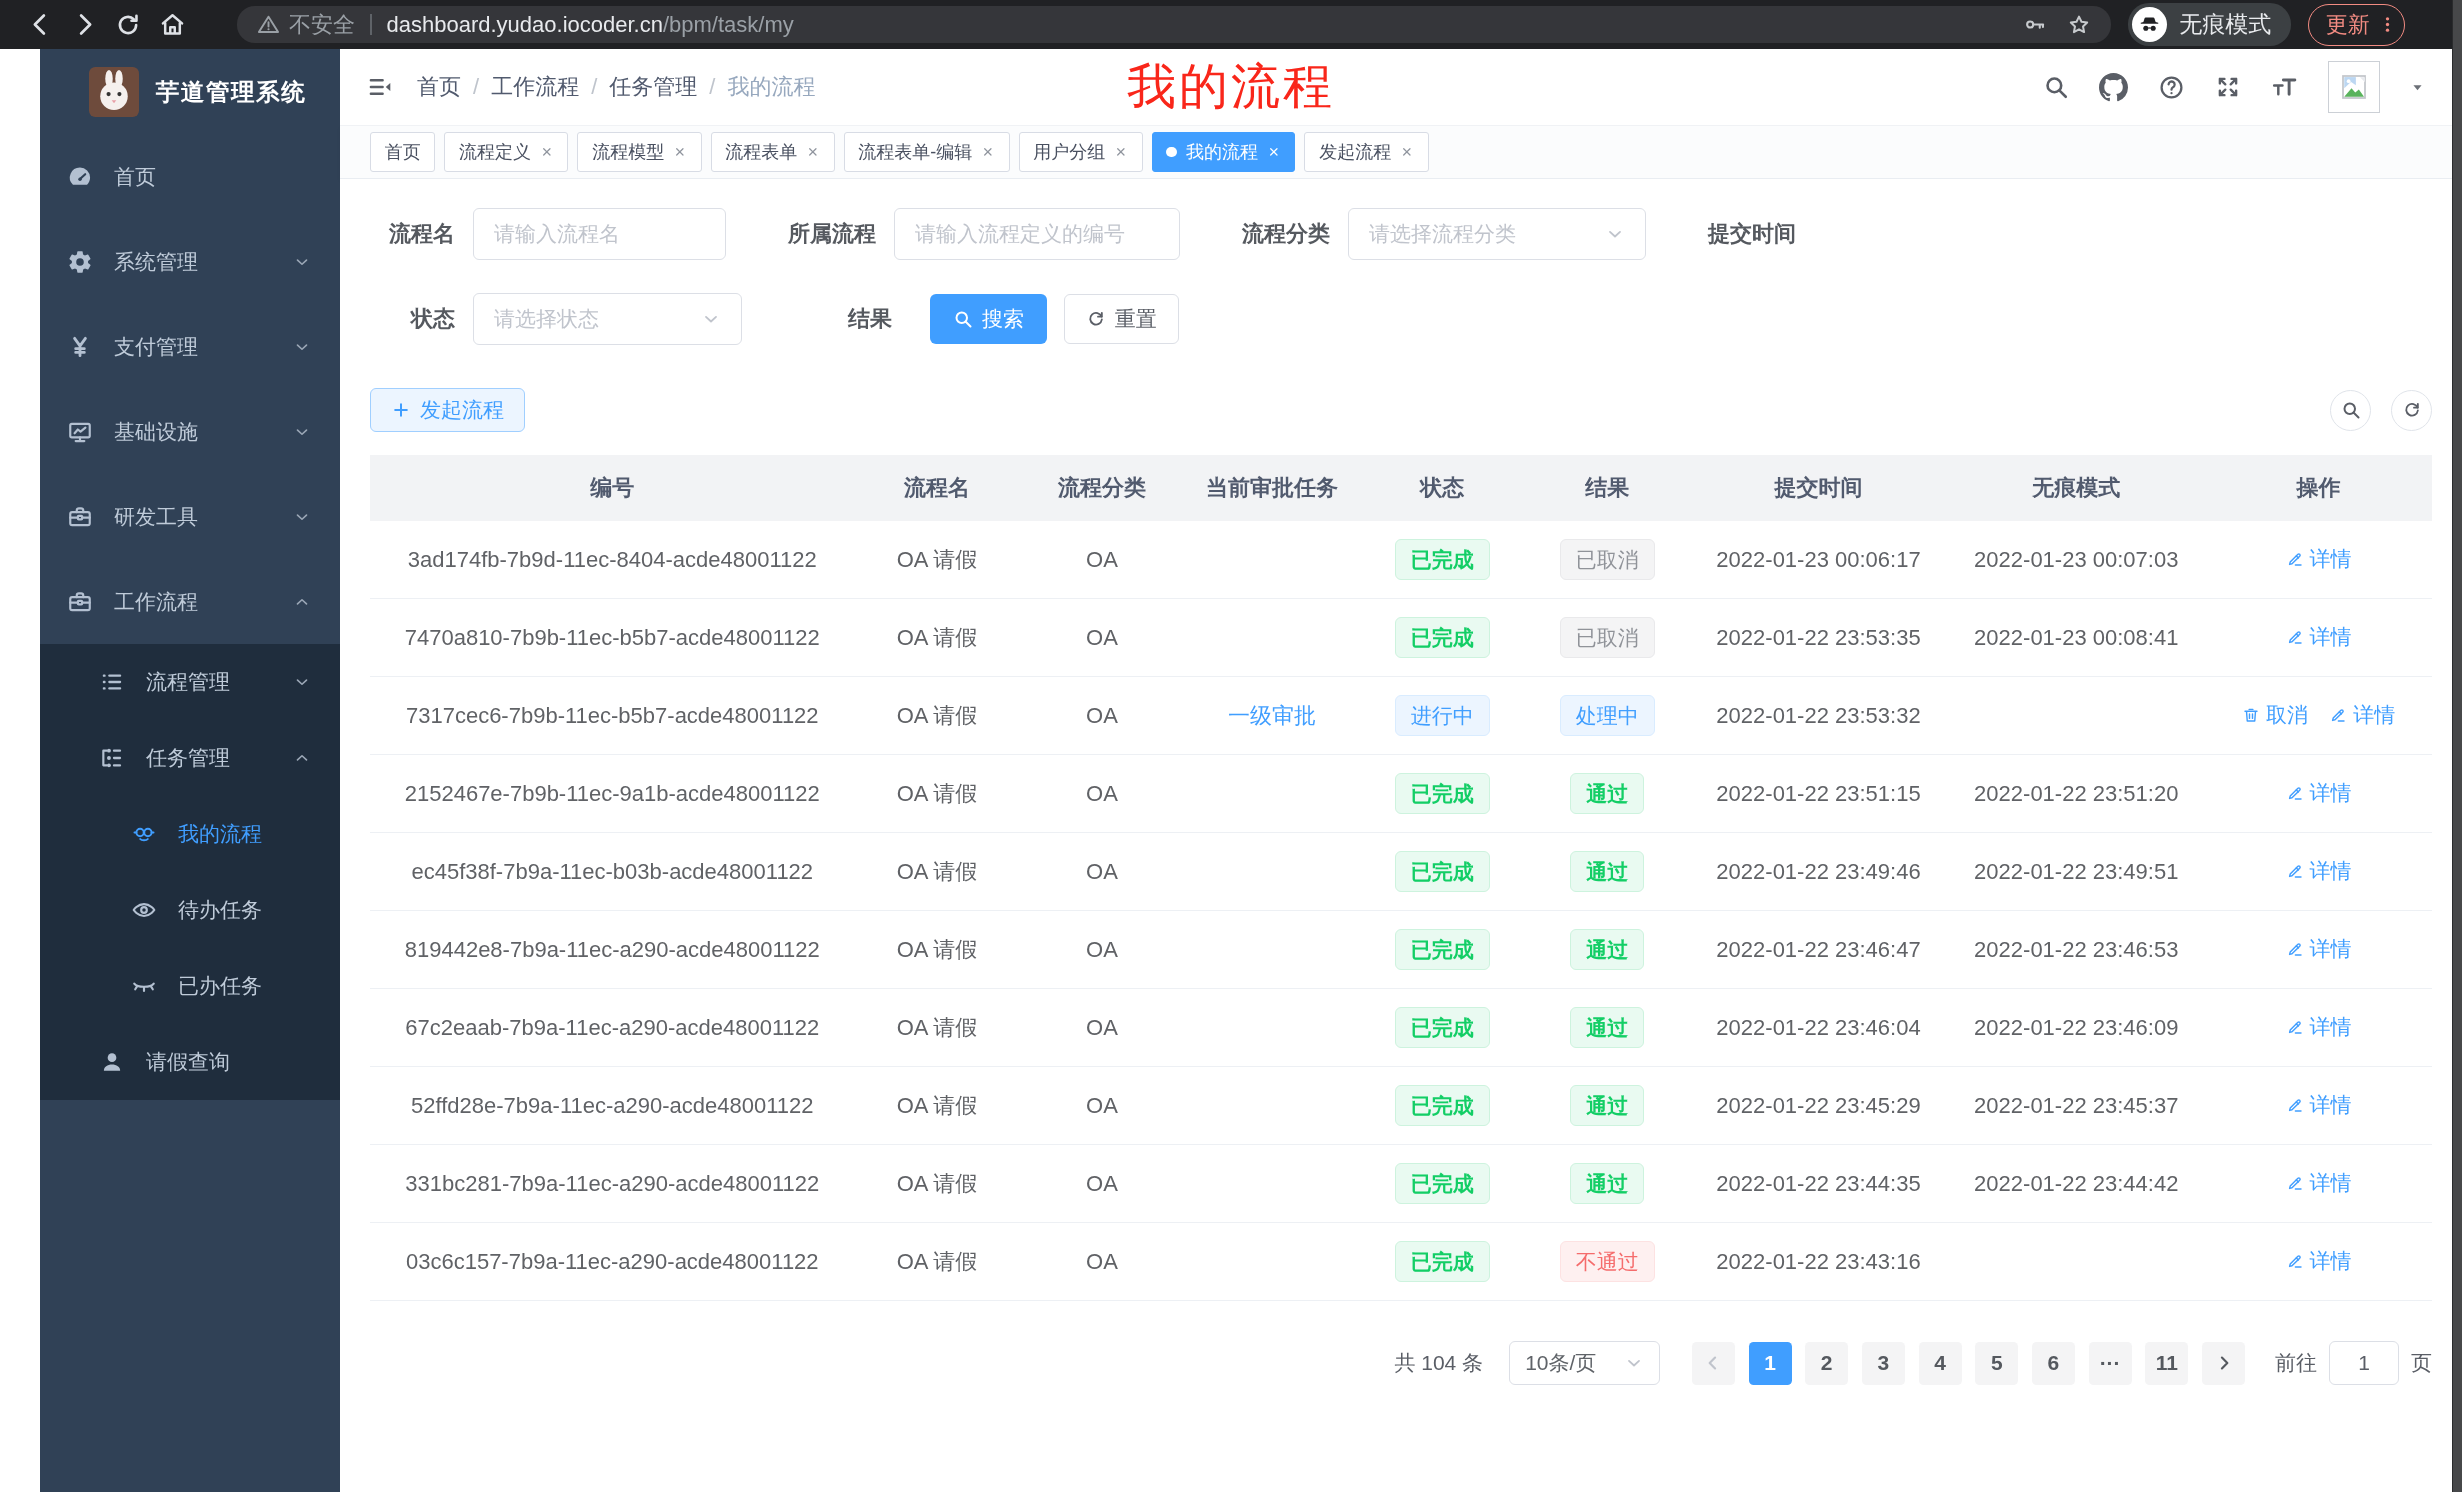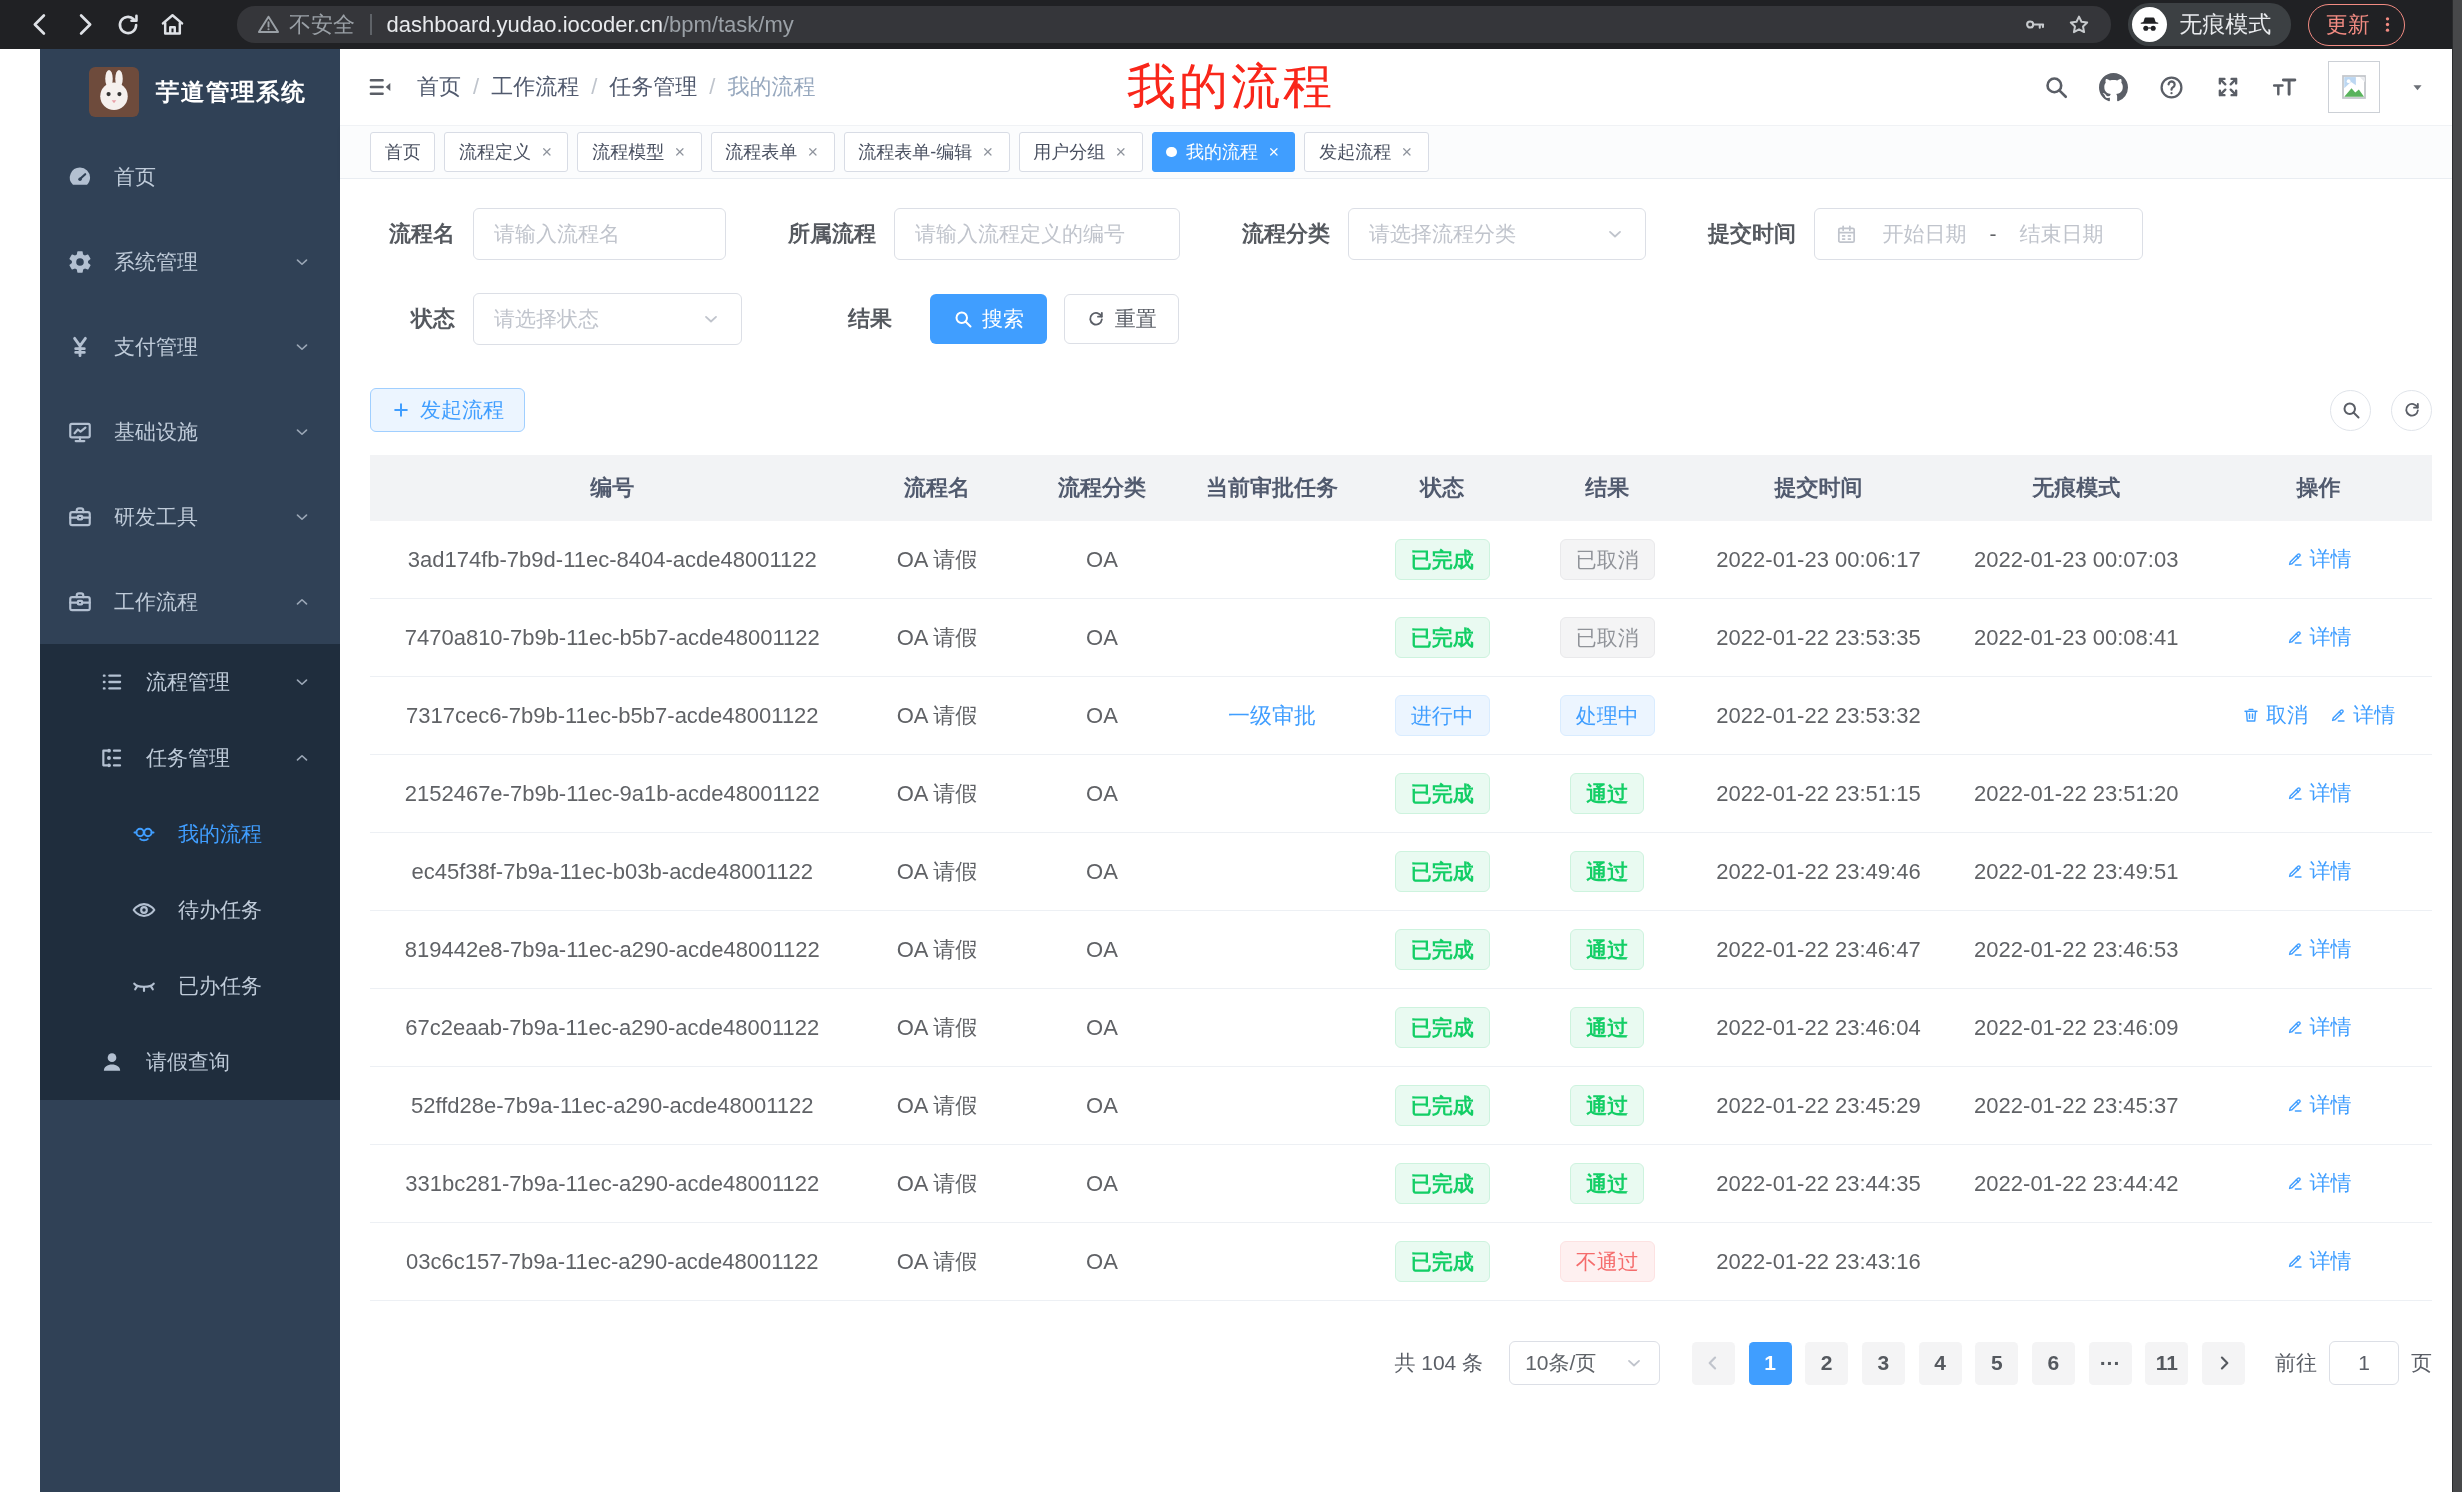--- a/index.html
+++ b/index.html
@@ -522,31 +522,20 @@
           <span class="f-label w146">流程分类</span>
           <div class="f-input f-select wi3">
               <span class="ph">请选择流程分类</span>
               <span class="ic chev">
                 <svg viewBox="0 0 24 24">
                   <path d="M6 9.5l6 5.5 6-5.5" stroke-width="2.2" fill="none" stroke="currentColor" stroke-linecap="round" stroke-linejoin="round"></path>
                 </svg>
               </span>
             </div>
           <span class="f-label w146">提交时间</span>
-          <div class="f-input daterange wi4">
-            <span class="ic cal">
-                <svg viewBox="0 0 24 24">
-                  <rect x="4" y="5.5" width="16" height="14.5" rx="1.5" stroke-width="1.8" fill="none" stroke="currentColor" stroke-linecap="round" stroke-linejoin="round"></rect>
-                  <path d="M4 10h16M8.5 3.5v4M15.5 3.5v4M8 13.5h2M14 13.5h2M8 16.8h2M14 16.8h2" stroke-width="1.8" fill="none" stroke="currentColor" stroke-linecap="round" stroke-linejoin="round"></path>
-                </svg>
-              </span>
-            <span class="ph drtext">开始日期</span>
-            <span class="dr-sep">-</span>
-            <span class="ph drtext">结束日期</span>
-          </div>
         </div>
 
         <div class="filter-row">
           <span class="f-label w110">状态</span>
           <div class="f-input f-select wi5">
               <span class="ph">请选择状态</span>
               <span class="ic chev">
                 <svg viewBox="0 0 24 24">
                   <path d="M6 9.5l6 5.5 6-5.5" stroke-width="2.2" fill="none" stroke="currentColor" stroke-linecap="round" stroke-linejoin="round"></path>
                 </svg>

